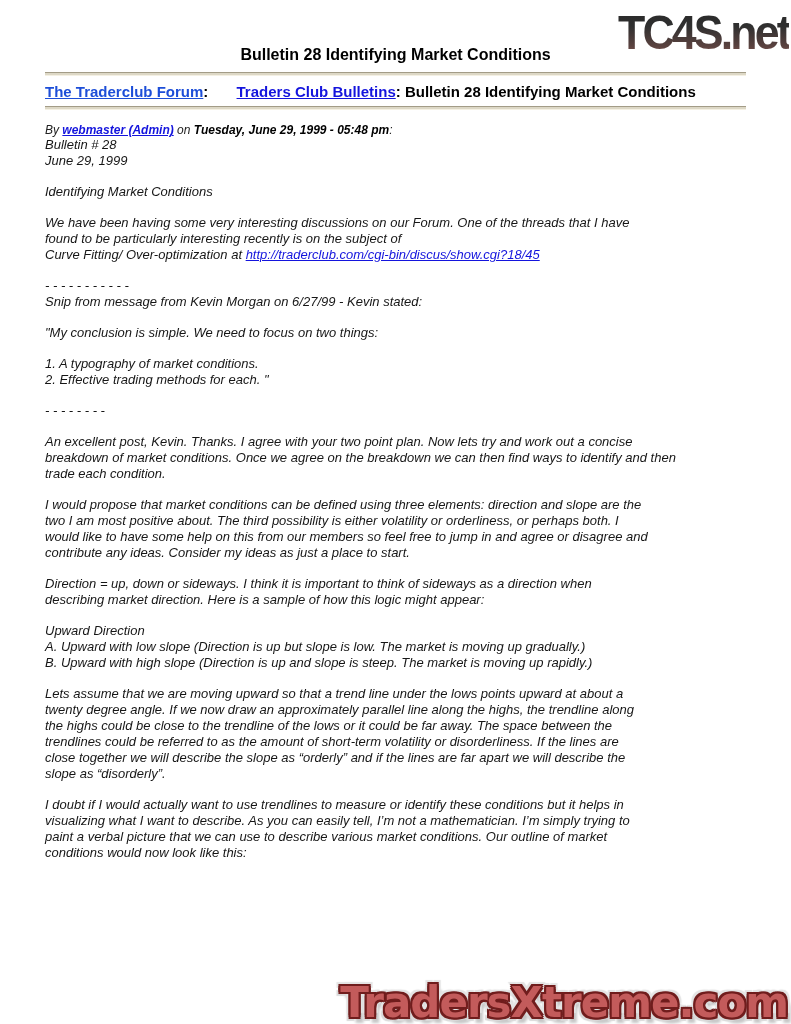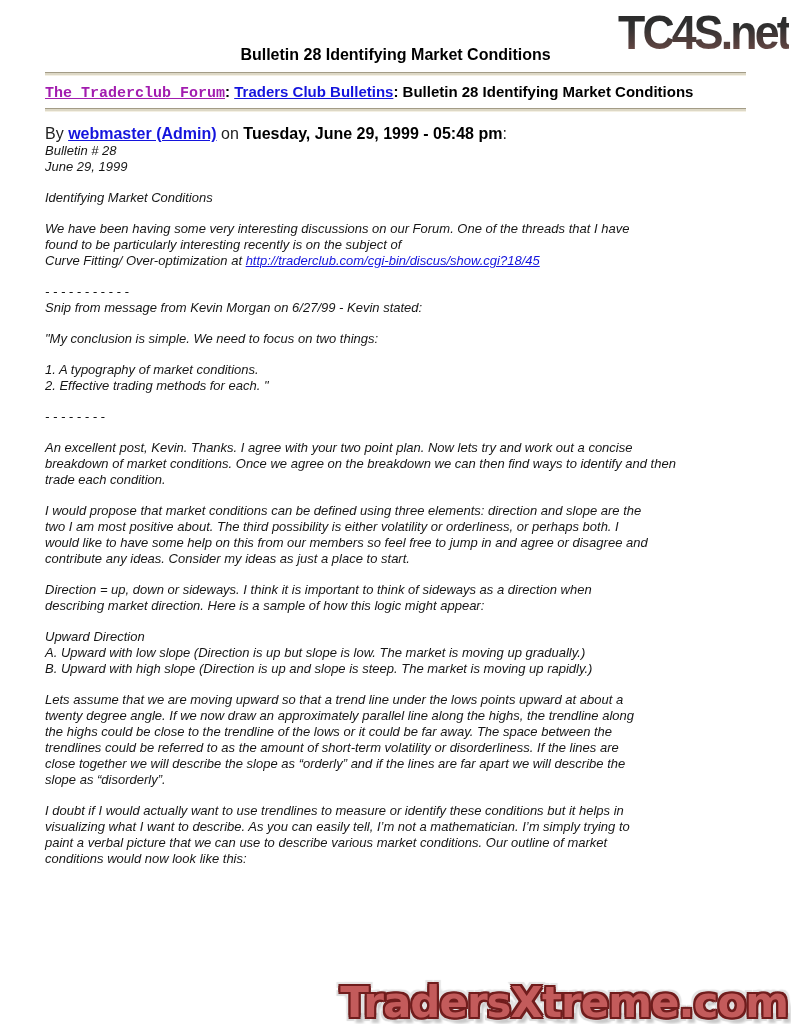--- a/index.html
+++ b/index.html
@@ -29,24 +29,24 @@
   }
   .rule {
     height:2px;
     border-top:1px solid #a39c87;
     border-bottom:1px solid #f4f0e3;
     background:#ddd8c6;
     margin:0;
   }
   .breadcrumb { margin:7px 0 6px 0; font-size:15px; font-weight:bold; color:#000; }
   .breadcrumb a { text-decoration:underline; }
-  .crumb-forum { color:#a21caf;font-family:Liberation Mono, monospace; }
-  .crumb-section { color:#1414dd; }
+  .crumb-forum { color:#1d4ed8; }
+  .crumb-section { color:#1414dd;margin-left:24px; }
   .crumb-sep { color:#000; }
-  .byline { margin:13px 0 0 0; font-size:16px; color:#222; }
+  .byline { margin:13px 0 0 0; font-size:12px; color:#222;font-style:italic; }
   .byline .author { color:#1414dd; font-weight:bold; text-decoration:underline; }
   .byline .timestamp { font-weight:bold; color:#000; }
   .post { margin-top:0; font-size:13px; line-height:16px; color:#161616;font-style:italic; }
   .post p { margin:0 0 15px 0; white-space:pre-line; }
   .post a { color:#1414dd; text-decoration:underline; }
   
   .wm-wrap { position:relative; }
   .watermark {
     position:absolute; left:204px; top:-3px;
     width:284px; height:40px;

